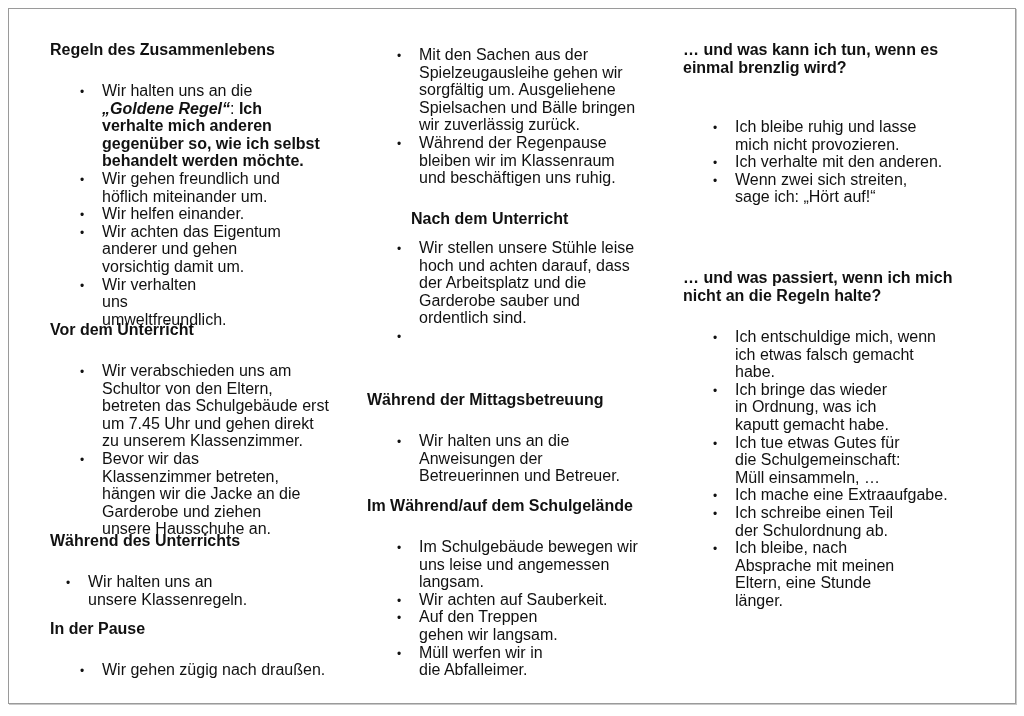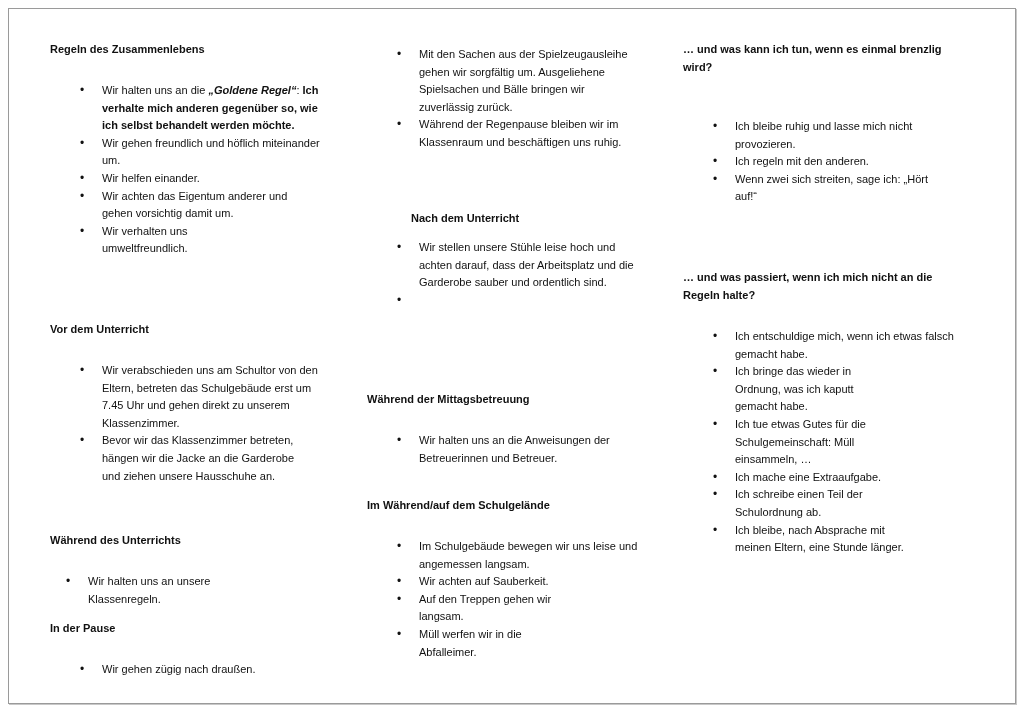--- a/index.html
+++ b/index.html
@@ -1,20 +1,20 @@
 <!DOCTYPE html>
 <html><head>
 <meta charset="utf-8">
 <style>
   html, body { margin: 0; padding: 0; background: #ffffff; }
   body { width: 1024px; height: 716px; position: relative; overflow: hidden;
          font-family: "Liberation Sans", sans-serif; color: #111; }
   .page { position: absolute; left: 8px; top: 8px; width: 1006px; height: 694px;
           border: 1px solid #9a9a9a; box-shadow: 1px 1px 0 #c8c8c8; background: #fff; }
-  .block { position: absolute; font-size: 11px; line-height: 17.6px; }
+  .block { position: absolute; font-size: 16px; line-height: 17.6px; }
   .heading { font-weight: bold; margin: 0; }
   ul { list-style: none; margin: 6px; padding: 0; }
   li { position: relative; padding-left: 46px; }
   li .bullet { position: absolute; left: 24px; top: 0; width: 12px; text-align: left; }
   li .bullet::before { content: "\2022"; font-size: 12px; }
   .b { font-weight: bold; }
   .bi { font-weight: bold; font-style: italic; }
 </style>
 </head>
 <body>
@@ -99,21 +99,21 @@
     <li style="padding-right:80px;"><span class="bullet"></span><span>Müll werfen wir in die Abfalleimer.</span></li>
   </ul>
 </div>
 
 <div class="block" style="left:683px; top:41px; width:275px;">
   <p class="heading">… und was kann ich tun, wenn es einmal brenzlig wird?</p>
 </div>
 <div class="block" style="left:683px; top:112px; width:280px;">
   <ul>
     <li style="padding-right:10px;"><span class="bullet"></span><span>Ich bleibe ruhig und lasse mich nicht provozieren.</span></li>
-    <li><span class="bullet"></span><span>Ich regeln mit den anderen.</span></li>
+    <li><span class="bullet"></span><span>Ich verhalte mit den anderen.</span></li>
     <li style="padding-right:20px;"><span class="bullet"></span><span>Wenn zwei sich streiten, sage ich: „Hört auf!“</span></li>
   </ul>
 </div>
 
 <div class="block" style="left:683px; top:269px; width:275px;">
   <p class="heading">… und was passiert, wenn ich mich nicht an die Regeln halte?</p>
 </div>
 <div class="block" style="left:683px; top:322px; width:280px;">
   <ul>
     <li><span class="bullet"></span><span>Ich entschuldige mich, wenn ich etwas falsch gemacht habe.</span></li>

